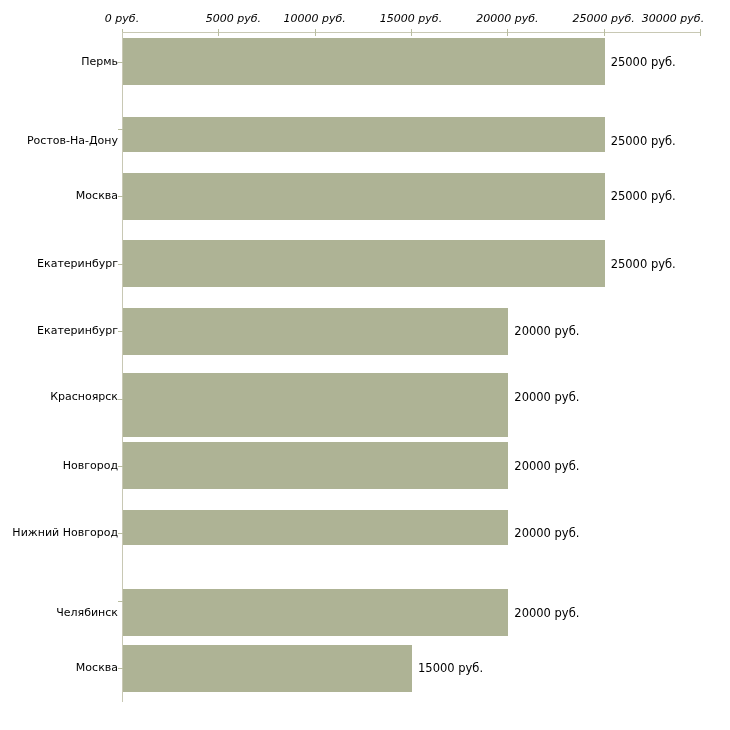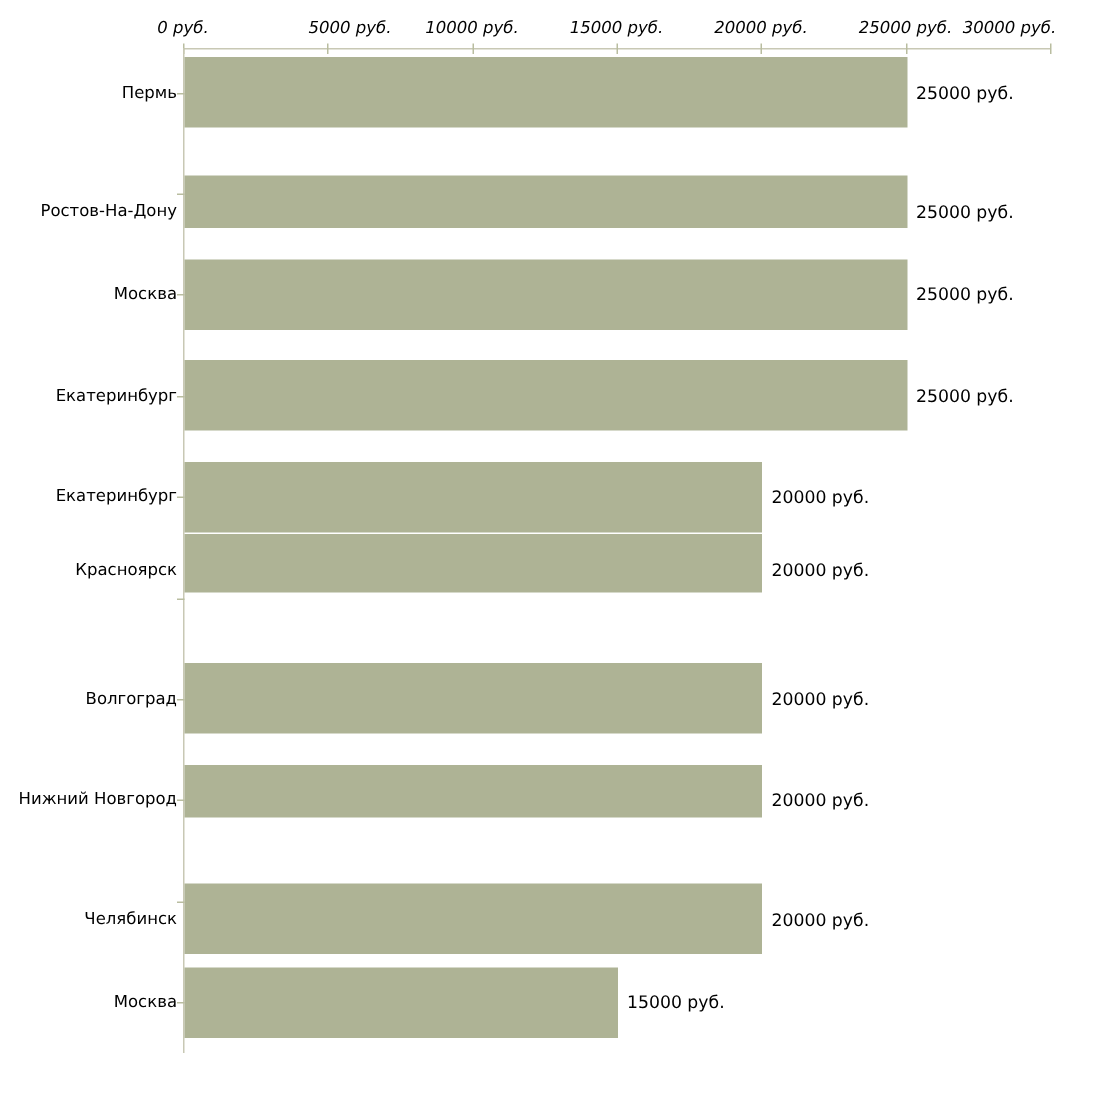--- a/index.html
+++ b/index.html
@@ -139,29 +139,29 @@
         <div class="cat-label" style="top: 16.5px;">Екатеринбург</div>
         <div class="value-label" style="left: 610.667px; top: 16.5px;">25000 руб.</div>
       </div>
       <div class="y-tick" style="position: absolute; left: 118px; top: 263.7px;"></div>
       <div class="bar-row" style="top: 307.6px; height: 47px;">
         <div class="bar" style="width: 385.333px; background: rgb(174, 179, 149);"></div>
         <div class="cat-label" style="top: 16.5px;">Екатеринбург</div>
         <div class="value-label" style="left: 514.333px; top: 16.5px;">20000 руб.</div>
       </div>
       <div class="y-tick" style="position: absolute; left: 118px; top: 331.1px;"></div>
-      <div class="bar-row" style="top: 356px; height: 39px;">
+      <div class="bar-row" style="top: 373px; height: 64px;">
         <div class="bar" style="width: 385.333px; background: rgb(174, 179, 149);"></div>
         <div class="cat-label" style="top: 16.5px;">Красноярск</div>
         <div class="value-label" style="left: 514.333px; top: 16.5px;">20000 руб.</div>
       </div>
       <div class="y-tick" style="position: absolute; left: 118px; top: 398.5px;"></div>
       <div class="bar-row" style="top: 442.4px; height: 47px;">
         <div class="bar" style="width: 385.333px; background: rgb(174, 179, 149);"></div>
-        <div class="cat-label" style="top: 16.5px;">Волгоград</div>
+        <div class="cat-label" style="top: 16.5px;">Новгород</div>
         <div class="value-label" style="left: 514.333px; top: 16.5px;">20000 руб.</div>
       </div>
       <div class="y-tick" style="position: absolute; left: 118px; top: 465.9px;"></div>
       <div class="bar-row" style="top: 509.8px; height: 35px;">
         <div class="bar" style="width: 385.333px; background: rgb(174, 179, 149);"></div>
         <div class="cat-label" style="top: 16.5px;">Нижний Новгород</div>
         <div class="value-label" style="left: 514.333px; top: 16.5px;">20000 руб.</div>
       </div>
       <div class="y-tick" style="position: absolute; left: 118px; top: 533.3px;"></div>
       <div class="bar-row" style="top: 589px; height: 47px;">

